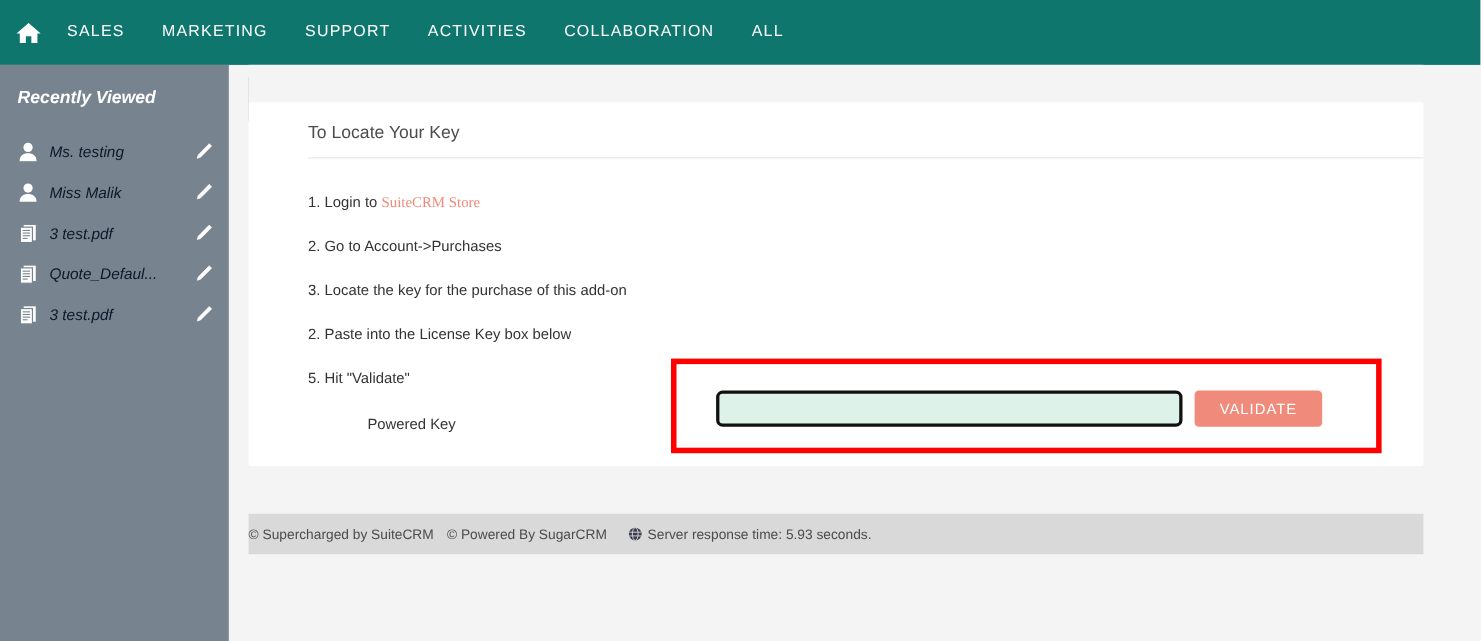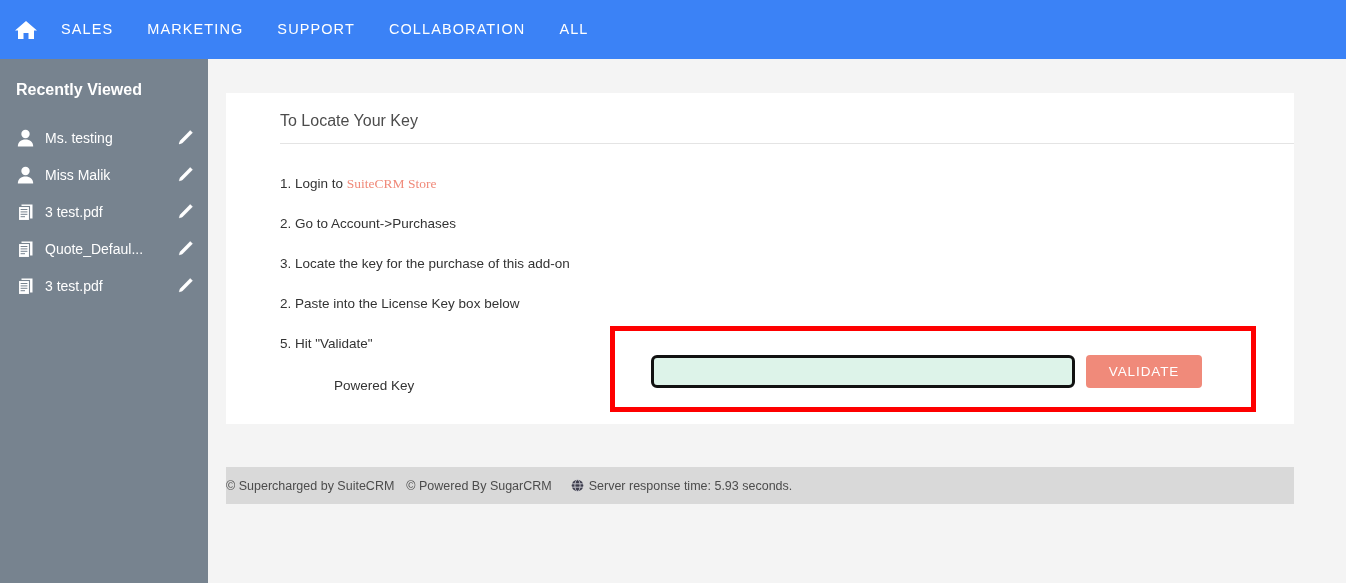--- a/index.html
+++ b/index.html
@@ -7,50 +7,50 @@
     width: 1346px; height: 583px;
     font-family: "Liberation Sans", sans-serif;
     background: #f4f4f4;
     overflow: hidden;
   }
   .app { position: relative; width: 1346px; height: 583px; }
 
   
   .topnav {
     position: absolute; left: 0; top: 0; width: 1346px; height: 59px;
-    background: #3b82f6; display: flex; align-items: center;
+    background: #0f766e; display: flex; align-items: center;
   }
   .home-btn {
     width: 44px; height: 59px; display: flex;
     align-items: center; justify-content: center; padding-left: 8px;
   }
   .nav-item {
     color: #ffffff; font-size: 14.5px; letter-spacing: 1.1px;
     font-weight: 500; padding: 0 17px; line-height: 59px;
     white-space: nowrap; cursor: pointer;
   }
   .nav-item:first-of-type { margin-left: 4px; }
 
   
   .sidebar {
     position: absolute; left: 0; top: 59px; width: 208px; height: 524px;
-    background: #77838f; padding-top: 18px;
+    background: #77838f; padding-top: 18px; font-style: italic;
   }
   .sb-title {
     color: #ffffff; font-size: 16px; font-weight: bold;
     padding: 0 0 0 16px; line-height: 26px; margin-bottom: 16px;
   }
   .sb-item {
     display: flex; align-items: center; height: 37px;
     padding: 0 14px 0 14px; cursor: pointer;
   }
   .sb-ico { width: 22px; height: 20px; flex: 0 0 22px; margin-right: 9px;
             display: flex; align-items: center; justify-content: center; }
   .sb-label {
-    color: #ffffff; font-size: 14px; flex: 1 1 auto;
+    color: #0f172a; font-size: 14px; flex: 1 1 auto;
     white-space: nowrap; overflow: hidden;
   }
   .sb-edit { width: 18px; height: 18px; flex: 0 0 18px; cursor: pointer; }
 
   .collapse-btn {
     position: absolute; left: 226px; top: 70px;
     width: 28px; height: 40px; background: #77838f;
     border-radius: 0 4px 4px 0; display: flex;
     align-items: center; justify-content: center; cursor: pointer;
   }
@@ -113,20 +113,21 @@
     <div class="home-btn">
       <span>
         <svg width="26" height="24" viewBox="0 0 26 24">
           <path d="M13 3 L24 12.5 L21 12.5 L21 21 L15.5 21 L15.5 15 L10.5 15 L10.5 21 L5 21 L5 12.5 L2 12.5 Z" fill="#ffffff"></path>
         </svg>
       </span>
     </div>
     <div class="nav-item">SALES</div>
     <div class="nav-item">MARKETING</div>
     <div class="nav-item">SUPPORT</div>
+    <div class="nav-item">ACTIVITIES</div>
     <div class="nav-item">COLLABORATION</div>
     <div class="nav-item">ALL</div>
   </div>
 
   <div class="sidebar">
     <div class="sb-title">Recently Viewed</div>
 
     <div class="sb-item">
       <span class="sb-ico">
         <svg width="17" height="18" viewBox="0 0 17 18">

